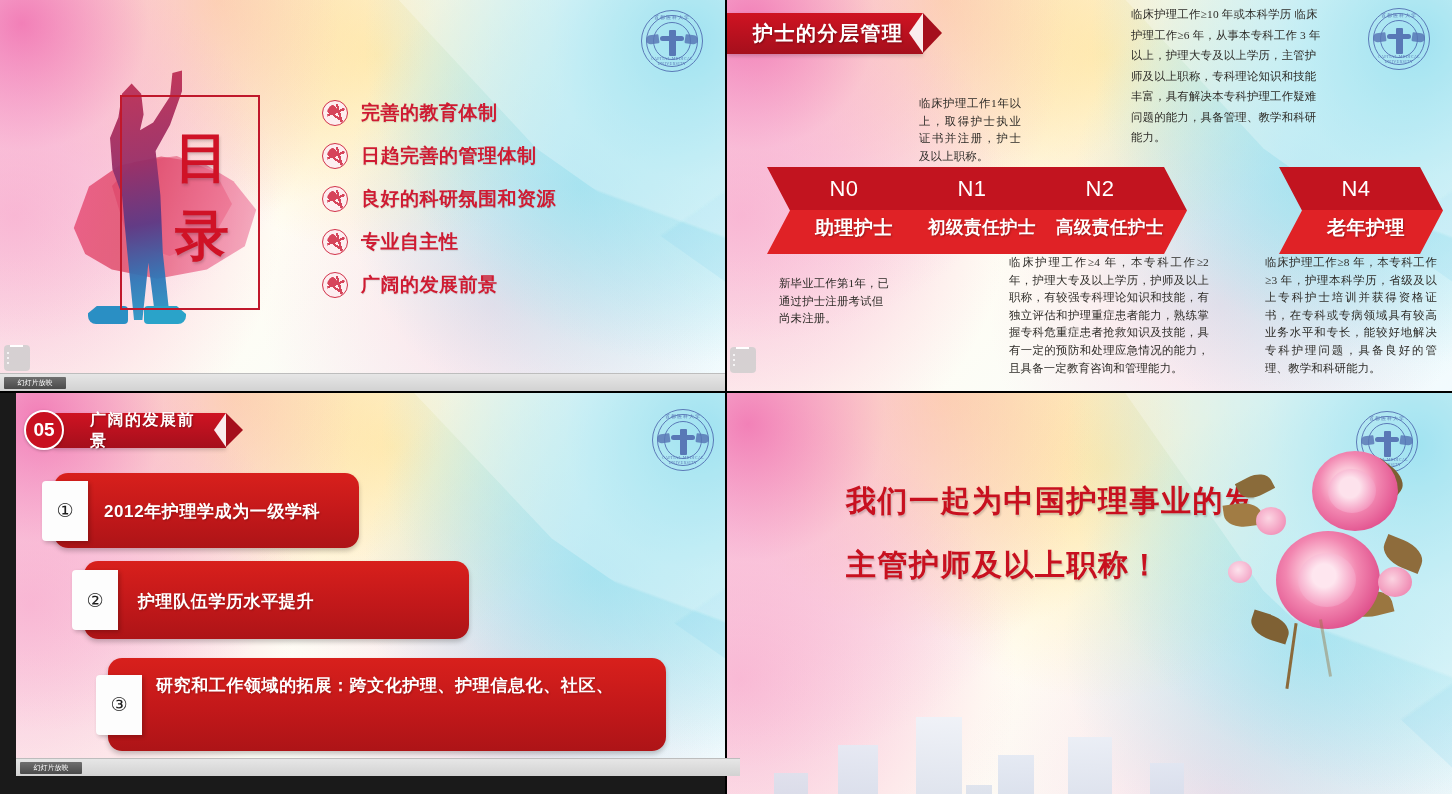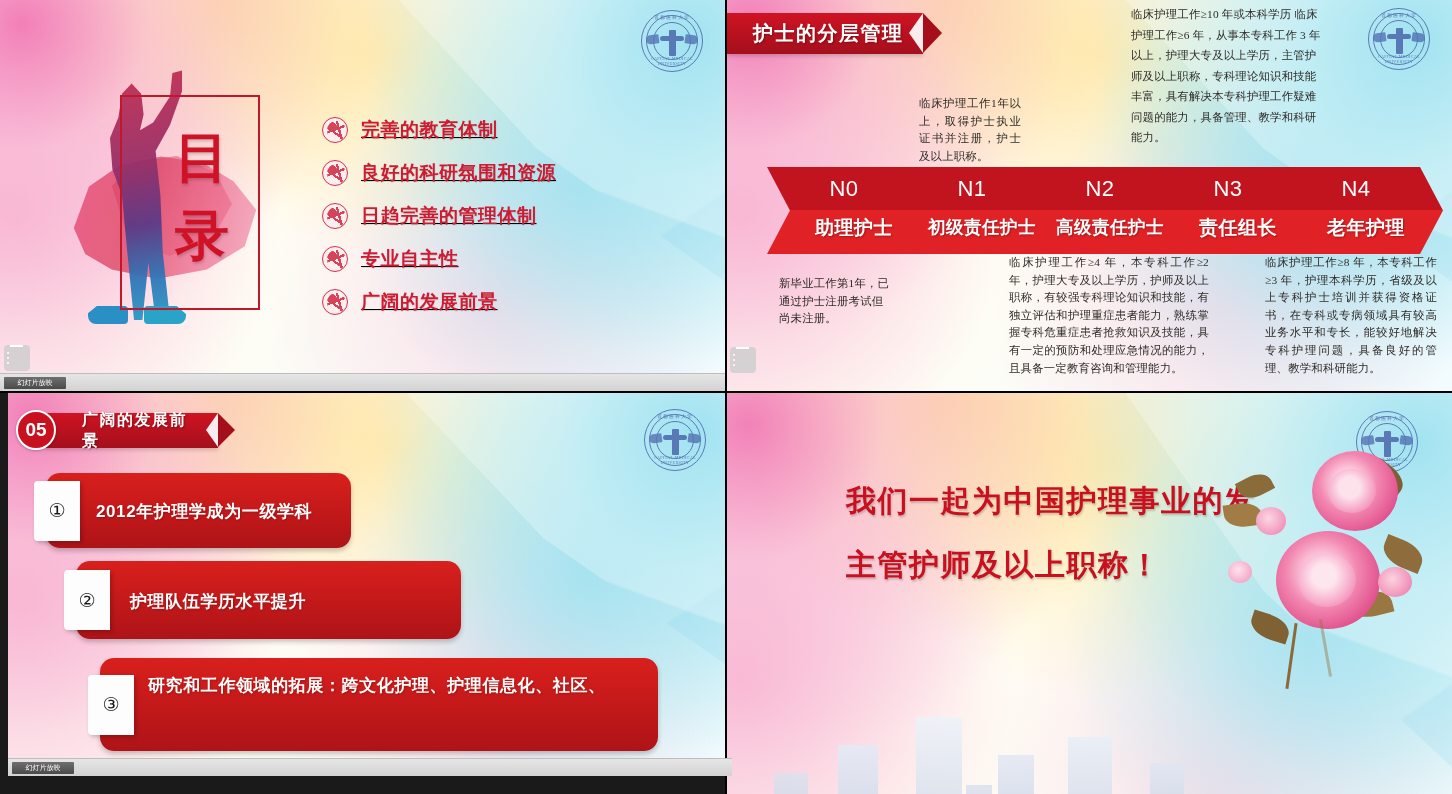--- a/index.html
+++ b/index.html
@@ -8,21 +8,21 @@
     overflow: hidden;
     background: #000;
     font-family: "Liberation Sans", "DejaVu Sans", sans-serif;
   }
   .stage { position: relative; width: 1452px; height: 794px; background:#1a1a1a; }
 
   
   .panel { position: absolute; overflow: hidden; }
   .p-tl { left: 0;   top: 0;   width: 725px; height: 391px; }
   .p-tr { left: 727px; top: 0; width: 725px; height: 391px; }
-  .p-bl { left: 8px;   top: 393px; width: 724px; height: 383px; }
+  .p-bl { left: 16px;   top: 393px; width: 724px; height: 383px; }
   .p-br { left: 726px; top: 393px; width: 726px; height: 520px; }
 
   .gap-v { position:absolute; left:725px; top:0; width:2px; height:794px; background:#000; z-index:50;}
   .gap-h { position:absolute; left:0; top:391px; width:1452px; height:2px; background:#000; z-index:50;}
 
   
   .bg {
     position: absolute; inset: 0;
     background:
       radial-gradient(circle at 95% 10%, rgba(120,215,235,.95) 0%, rgba(150,225,240,.55) 18%, rgba(255,255,255,0) 42%),
@@ -89,21 +89,21 @@
   .s1-shoeL{position:absolute;left:36px;top:246px;width:40px;height:18px;background:#2a8fc4;
             clip-path:polygon(22% 0,100% 0,100% 100%,0 100%,0 40%);border-radius:2px 4px 4px 8px;}
   .s1-shoeR{position:absolute;left:92px;top:246px;width:42px;height:18px;background:#2aa3c9;
             clip-path:polygon(0 0,78% 0,100% 45%,100% 100%,0 100%);border-radius:4px 2px 8px 4px;}
   .s1-box{ position:absolute; left:120px; top:95px; width:140px; height:215px; border:2.5px solid #c0182b; }
   .s1-mulu{ position:absolute; left:168px; top:118px; width:70px; text-align:center;
             color:#d01226; font-weight:bold; font-size:54px; line-height:78px;
             letter-spacing:2px; text-shadow:1px 2px 3px rgba(0,0,0,.18); }
 
   .s1-list{ position:absolute; left:322px; top:100px; width:360px; }
-  .s1-item{ display:flex; align-items:flex-end; height:43px; margin-bottom:0px;text-decoration:underline; }
+  .s1-item{ display:flex; align-items:flex-start; height:43px; margin-bottom:0px; }
   .seal{ width:26px; height:26px; border-radius:50%; flex:0 0 26px;
          border:1.8px solid #d2324a; background:#fdeef0; position:relative; margin-right:13px; }
   .seal::before{ content:""; position:absolute; left:4px; top:3px; width:18px; height:20px;
      background:
        radial-gradient(circle at 30% 28%, #d2324a 0 22%, transparent 23%),
        linear-gradient(35deg, transparent 0 38%, #d2324a 38% 46%, transparent 46%),
        linear-gradient(-20deg, transparent 0 52%, #d2324a 52% 62%, transparent 62%),
        linear-gradient(75deg, transparent 0 60%, #d2324a 60% 70%, transparent 70%);
      border-radius:50% 40% 45% 55%; opacity:.9;}
   .s1-label{ color:#cf1b32; font-weight:bold; font-size:19px; letter-spacing:.5px;
@@ -198,25 +198,25 @@
     <div class="s1-box"></div>
     <div class="s1-mulu">目录</div>
 
     <div class="s1-list">
       <div class="s1-item">
         <span class="seal"></span>
         <span class="s1-label">完善的教育体制</span>
       </div>
       <div class="s1-item">
         <span class="seal"></span>
-        <span class="s1-label">良好的科研氛围和资源</span>
+        <span class="s1-label">日趋完善的管理体制</span>
       </div>
       <div class="s1-item">
         <span class="seal"></span>
-        <span class="s1-label">日趋完善的管理体制</span>
+        <span class="s1-label">良好的科研氛围和资源</span>
       </div>
       <div class="s1-item">
         <span class="seal"></span>
         <span class="s1-label">专业自主性</span>
       </div>
       <div class="s1-item">
         <span class="seal"></span>
         <span class="s1-label">广阔的发展前景</span>
       </div>
     </div>
@@ -262,24 +262,20 @@
         <div class="lv">N0</div>
         <div class="nm">助理护士</div>
       </div>
       <div class="chev small" style="left:128px;">
         <div class="lv">N1</div>
         <div class="nm">初级责任护士</div>
       </div>
       <div class="chev small" style="left:256px;">
         <div class="lv">N2</div>
         <div class="nm">高级责任护士</div>
-      </div>
-      <div class="chev" style="left:384px;">
-        <div class="lv">N3</div>
-        <div class="nm">责任组长</div>
       </div>
       <div class="chev" style="left:512px;">
         <div class="lv">N4</div>
         <div class="nm">老年护理</div>
       </div>
     </div>
 
     <div class="note" style="left:52px; top:275px; width:112px;">新毕业工作第1年，已通过护士注册考试但尚未注册。</div>
     <div class="note" style="left:282px; top:254px; width:200px; text-align:justify;">临床护理工作≥4 年，本专科工作≥2 年，护理大专及以上学历，护师及以上职称，有较强专科理论知识和技能，有独立评估和护理重症患者能力，熟练掌握专科危重症患者抢救知识及技能，具有一定的预防和处理应急情况的能力，且具备一定教育咨询和管理能力。</div>
     <div class="note" style="left:538px; top:254px; width:172px; text-align:justify;">临床护理工作≥8 年，本专科工作≥3 年，护理本科学历，省级及以上专科护士培训并获得资格证书，在专科或专病领域具有较高业务水平和专长，能较好地解决专科护理问题，具备良好的管理、教学和科研能力。</div>

